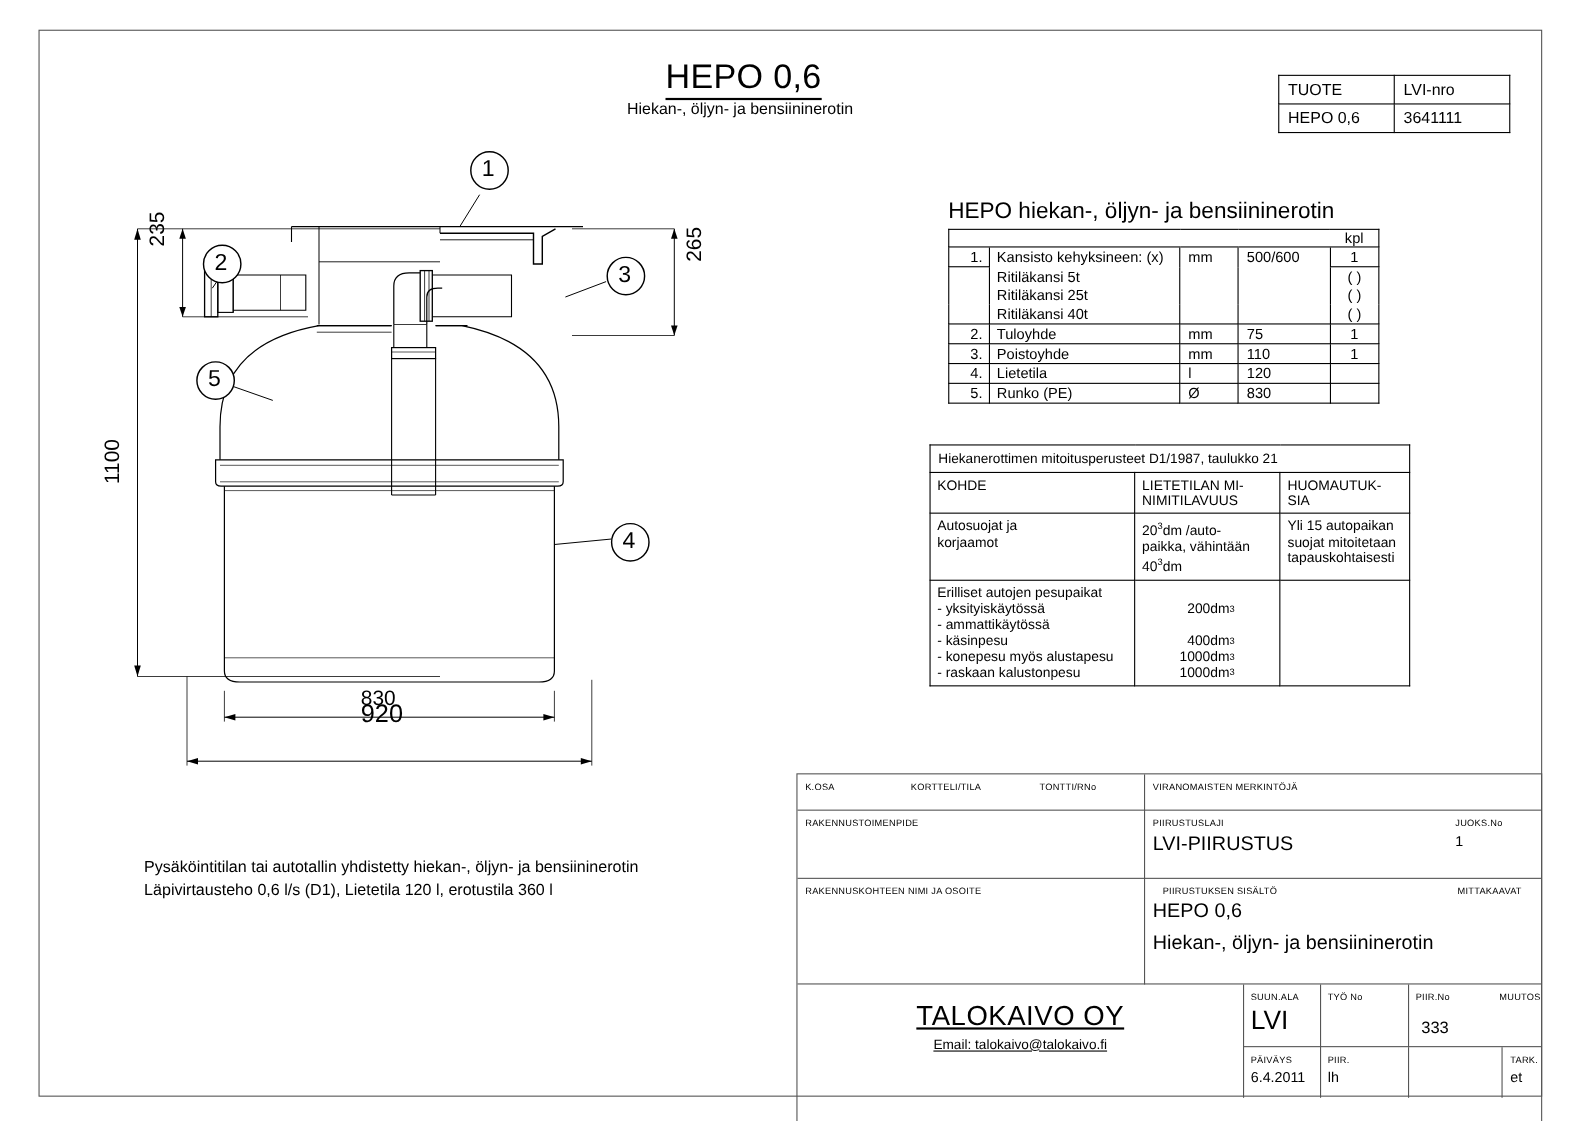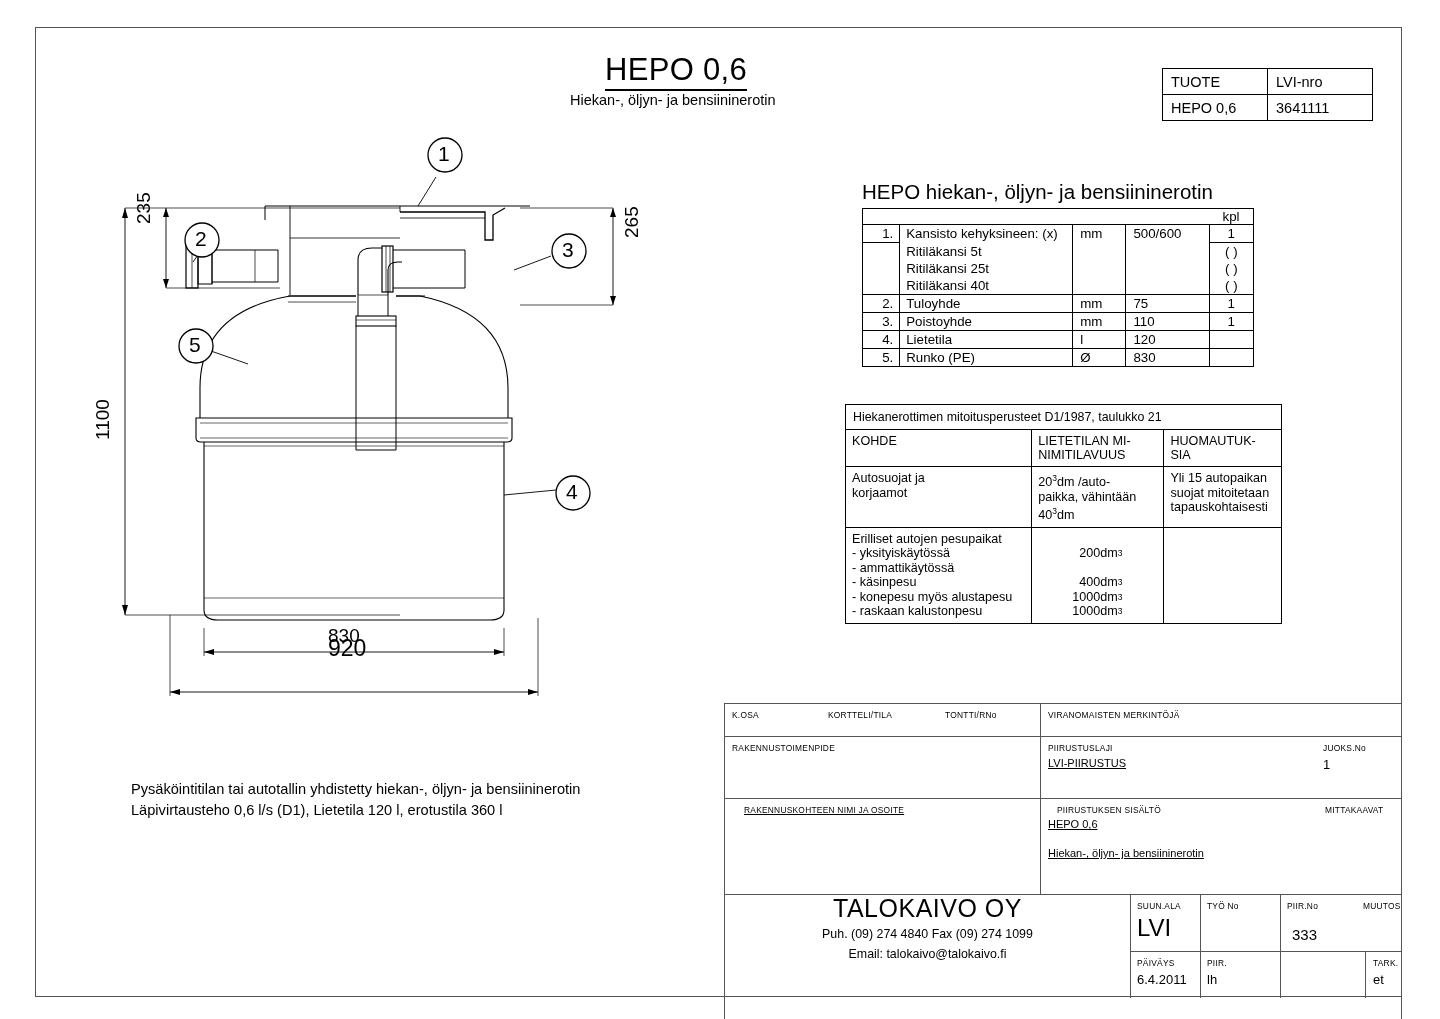--- a/index.html
+++ b/index.html
@@ -58,21 +58,21 @@
   
   .draw{position:absolute;left:100px;top:120px;width:600px;height:580px;}
   .draw svg{display:block;}
 
   
   .tb{position:absolute;left:724px;top:703px;width:678px;height:364px;
       border:1.3px solid #555;box-sizing:border-box;}
   .tb .row{position:absolute;left:0;right:0;border-bottom:1.3px solid #555;box-sizing:border-box;}
   .tb .vdiv{position:absolute;top:0;bottom:0;width:0;border-left:1.3px solid #555;}
   .lab{position:absolute;font-size:8.4px;letter-spacing:.25px;white-space:nowrap;}
-  .val-md{position:absolute;font-size:11px;white-space:nowrap;text-decoration:underline;}
+  .val-md{position:absolute;font-size:18px;white-space:nowrap;}
   .val-lg{position:absolute;font-size:24px;white-space:nowrap;}
   .val-sm{position:absolute;font-size:13px;white-space:nowrap;}
   .company{position:absolute;left:0;width:405px;text-align:center;}
   .company .cname{font-size:25px;letter-spacing:.5px;}
   .company .caddr{font-size:12.4px;line-height:15.5px;margin-top:4px;}
 </style>
 </head>
 <body>
 
 <div class="frame"></div>
@@ -389,29 +389,28 @@
   <div class="lab" style="left:103px;top:6px;">KORTTELI/TILA</div>
   <div class="lab" style="left:220px;top:6px;">TONTTI/RNo</div>
   <div class="lab" style="left:323px;top:6px;">VIRANOMAISTEN MERKINTÖJÄ</div>
 
   <div class="lab" style="left:7px;top:39px;">RAKENNUSTOIMENPIDE</div>
   <div class="lab" style="left:323px;top:39px;">PIIRUSTUSLAJI</div>
   <div class="val-md" style="left:323px;top:53px;">LVI-PIIRUSTUS</div>
   <div class="lab" style="left:598px;top:39px;">JUOKS.No</div>
   <div class="val-sm" style="left:598px;top:53px;">1</div>
 
-  <div class="lab" style="left:19px;top:101px;text-decoration:underline;">RAKENNUSKOHTEEN NIMI JA OSOITE</div>
+  <div class="lab" style="left:7px;top:101px;">RAKENNUSKOHTEEN NIMI JA OSOITE</div>
   <div class="lab" style="left:304px;top:101px;padding-left:28px;">PIIRUSTUKSEN SISÄLTÖ</div>
   <div class="val-md" style="left:323px;top:114px;">HEPO 0,6</div>
   <div class="val-md" style="left:323px;top:143px;">Hiekan-, öljyn- ja bensiininerotin</div>
   <div class="lab" style="left:600px;top:101px;">MITTAKAAVAT</div>
 
-  <div class="company" style="top:190px;">
+  <div class="company" style="top:206px;text-decoration:underline;">
     <div class="cname">TALOKAIVO OY</div>
-    <div class="caddr">Puh. (09) 274 4840 Fax (09) 274 1099</div>
     <div class="caddr">Email: talokaivo@talokaivo.fi</div>
   </div>
 
   <div class="lab" style="left:412px;top:197px;">SUUN.ALA</div>
   <div class="val-lg" style="left:412px;top:210px;">LVI</div>
 
   <div class="lab" style="left:482px;top:197px;">TYÖ No</div>
   <div class="lab" style="left:562px;top:197px;">PIIR.No</div>
   <div class="val-sm" style="left:567px;top:222px;font-size:15px;">333</div>
   <div class="lab" style="left:638px;top:197px;">MUUTOS</div>

